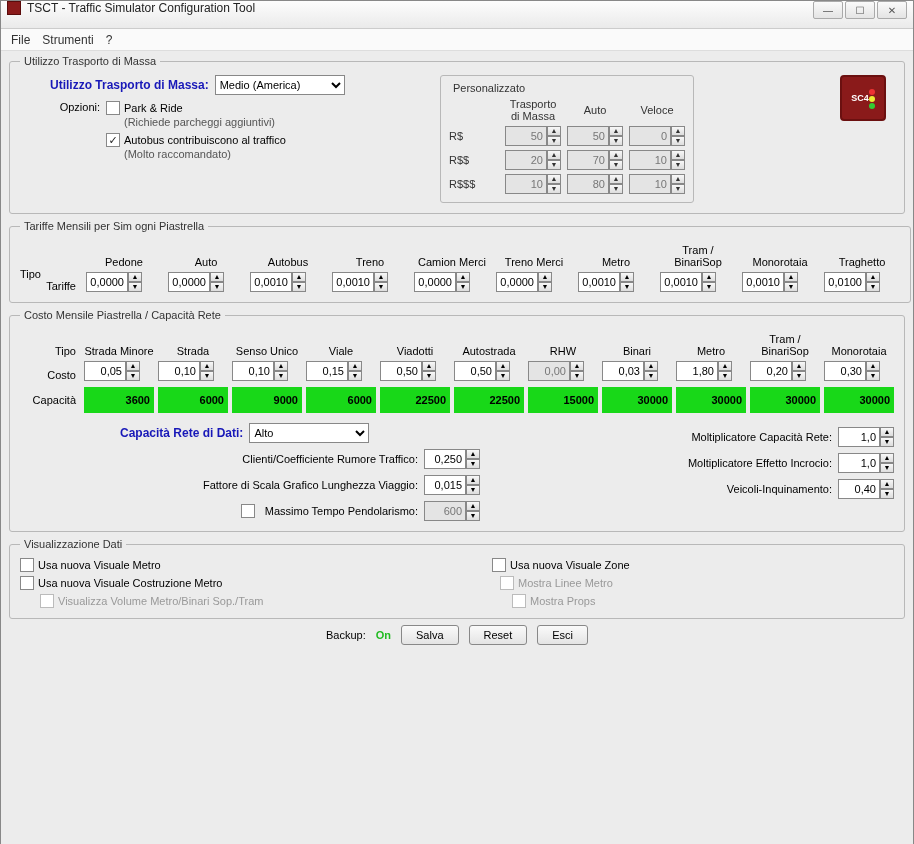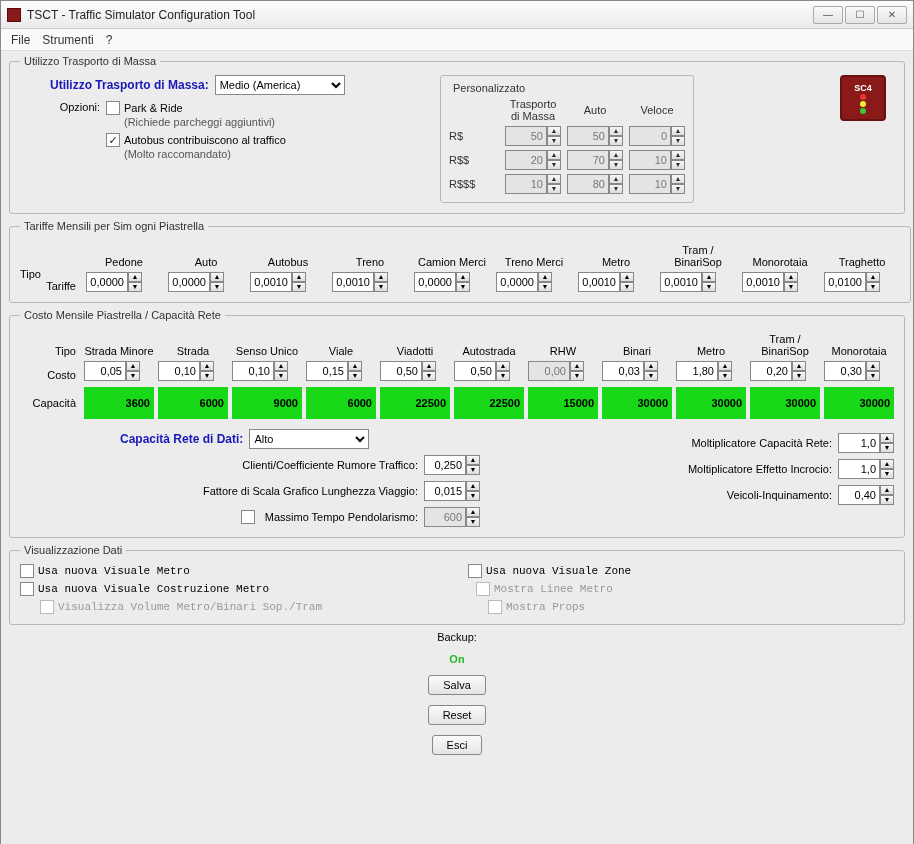--- a/index.html
+++ b/index.html
@@ -1,18 +1,18 @@
 <!DOCTYPE html>
 <html><head>
 <meta charset="utf-8">
 <style>
 * { box-sizing: border-box; margin: 0; padding: 0; }
 body { font-family: "Segoe UI", Tahoma, sans-serif; font-size: 11px; background: #f0f0f0; width: 914px; height: 844px; overflow: hidden; }
 .window { width: 914px; height: 844px; background: #fff; border: 1px solid #888; }
-.titlebar { height: 28px; background: linear-gradient(#fdfdfd,#eaeaea); border-bottom: 1px solid #ccc; display: flex; align-items: center; padding: 0 6px; justify-content: space-between; }
+.titlebar { height: 28px; background: linear-gradient(#fdfdfd,#eaeaea); border-bottom: 1px solid #ccc; display: flex; align-items: flex-start; padding: 0 6px; justify-content: space-between; }
 .titlebar .title { font-size: 12px; color: #222; display: flex; align-items: center; gap: 6px;}
 .titlebar .wbtns { display: flex; gap: 0; }
 .wbtn { width: 30px; height: 18px; border: 1px solid #aaa; background: linear-gradient(#fafafa,#e4e4e4); margin-left: 2px; border-radius: 2px; display:flex; align-items:center; justify-content:center; font-size:10px; color:#555;}
 .menubar { height: 22px; display: flex; align-items: center; gap: 12px; padding: 0 10px; background: #fafafa; border-bottom: 1px solid #ddd; font-size: 12px; color: #333; }
 .content { padding: 4px 8px 8px 8px; background: #ececec; height: calc(844px - 28px - 22px); overflow: hidden; }
 fieldset.group { border: 1px solid #b8b8b8; border-radius: 3px; padding: 8px 10px 10px 10px; margin-bottom: 6px; background: #ececec; }
 fieldset.group > legend { font-size: 11px; color: #333; padding: 0 4px; }
 .label-blue { color: #1818b8; font-weight: bold; font-size: 12px; }
 .row { display: flex; align-items: center; }
 select { font-size: 11px; height: 20px; border: 1px solid #888; background: #fff; }
@@ -30,33 +30,33 @@
 .spin input { width:42px; height:20px; border:1px solid #888; text-align:right; padding-right:3px; font-size:11px; background:#fff;}
 .spin input:disabled{background:#e4e4e4; color:#777;}
 .spin .btns { display:flex; flex-direction:column;}
 .spin .btns span{width:14px;height:10px;border:1px solid #888;background:linear-gradient(#f8f8f8,#ddd);font-size:7px;line-height:8px;text-align:center;}
 .tariffs { display:flex; align-items:flex-end; gap:6px;}
 .tariffs .col { text-align:center; width:76px;}
 .tariffs .col .h { height:28px; display:flex; align-items:flex-end; justify-content:center; margin-bottom:4px;}
 .tariffs .lab { width:60px; text-align:right; padding-right:4px; align-self:center;}
 .cgrid { display:grid; grid-template-columns:repeat(11,70px); gap:4px 4px; align-items:center;}
 .cgrid .h { text-align:center; height:28px; display:flex; align-items:flex-end; justify-content:center;}
-.capcell { background:#18d818; color:#000; height:32px; display:flex; align-items:center; justify-content:flex-end; padding-right:4px; font-weight:bold; font-size:11px;}
+.capcell { background:#18d818; color:#000; height:26px; display:flex; align-items:center; justify-content:flex-end; padding-right:4px; font-weight:bold; font-size:11px;}
 .mid { display:flex; justify-content:space-between; margin-top:10px; gap:20px;}
 .mid .left, .mid .right { display:flex; flex-direction:column; gap:6px;}
 .mid .frow { display:flex; align-items:center; justify-content:flex-end; gap:6px;}
 .mid .frow .flab { text-align:right;}
-.viz { display:flex; gap:28px;font-family:Liberation Mono, monospace;}
+.viz { display:flex; gap:52px;}
 .viz .vcol { display:flex; flex-direction:column; gap:4px;}
 .viz .vrow { display:flex; align-items:center;}
 .viz .vrow.dis { color:#999;}
 .viz .vrow.dis .chk{border-color:#bbb;}
-.footer { display:flex; justify-content:center; align-items:center; gap:10px; margin-top:0;flex-direction:column;}
+.footer { display:flex; justify-content:center; align-items:center; gap:10px; margin-top:0;}
 .footer .btn { border:1px solid #888; border-radius:3px; background:linear-gradient(#fafafa,#e4e4e4); padding:3px 14px; font-size:11px;}
-.sc4logo { width:46px; height:46px; border:2px solid #6b1010; border-radius:4px; background:#8a1a1a; display:flex; flex-direction:column; align-items:center; justify-content:center; color:#fff; font-weight:bold; font-size:9px;}
+.sc4logo { width:46px; height:46px; border:2px solid #6b1010; border-radius:4px; background:#8a1a1a; display:flex; flex-direction:row; align-items:center; justify-content:center; color:#fff; font-weight:bold; font-size:9px;}
 .sc4logo .lights{display:flex;flex-direction:column;gap:1px;margin-top:1px;}
 .sc4logo .lights span{width:6px;height:6px;border-radius:50%;}
 .appicon{width:14px;height:14px;background:#8a1a1a;border:1px solid #5a0b0b;display:inline-block;}
 </style>
 </head>
 <body>
 
 <div class="window">
   <div class="titlebar">
     <div class="title">

